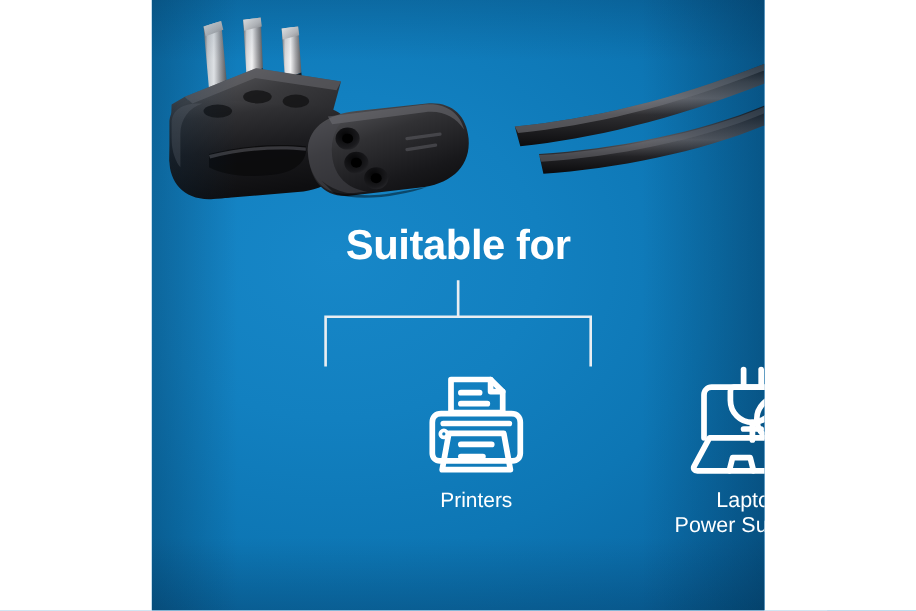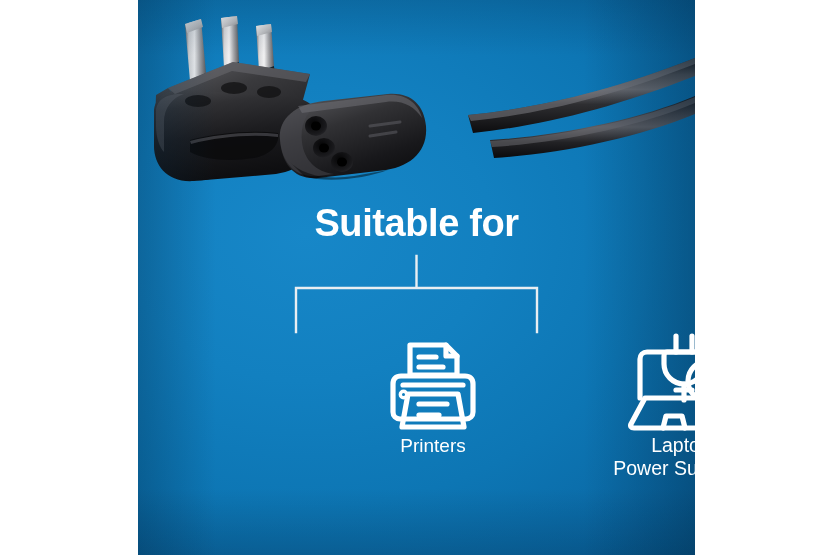--- a/index.html
+++ b/index.html
@@ -94,20 +94,21 @@
     color: #ffffff;
   }
   #item-printers { left: 215px; width: 160px; }
   #item-laptop   { left: 458px; width: 170px; }
 
   .item-icon {
     display: block;
     margin: 0 auto;
   }
   .item-label {
+    margin-top: 10px;
     font-size: 19px;
     font-weight: normal;
     line-height: 23px;
     color: #ffffff;
     white-space: pre-line;
   }
   #item-laptop .item-label { font-size: 19.5px; }
 </style>
 </head>
 <body>

